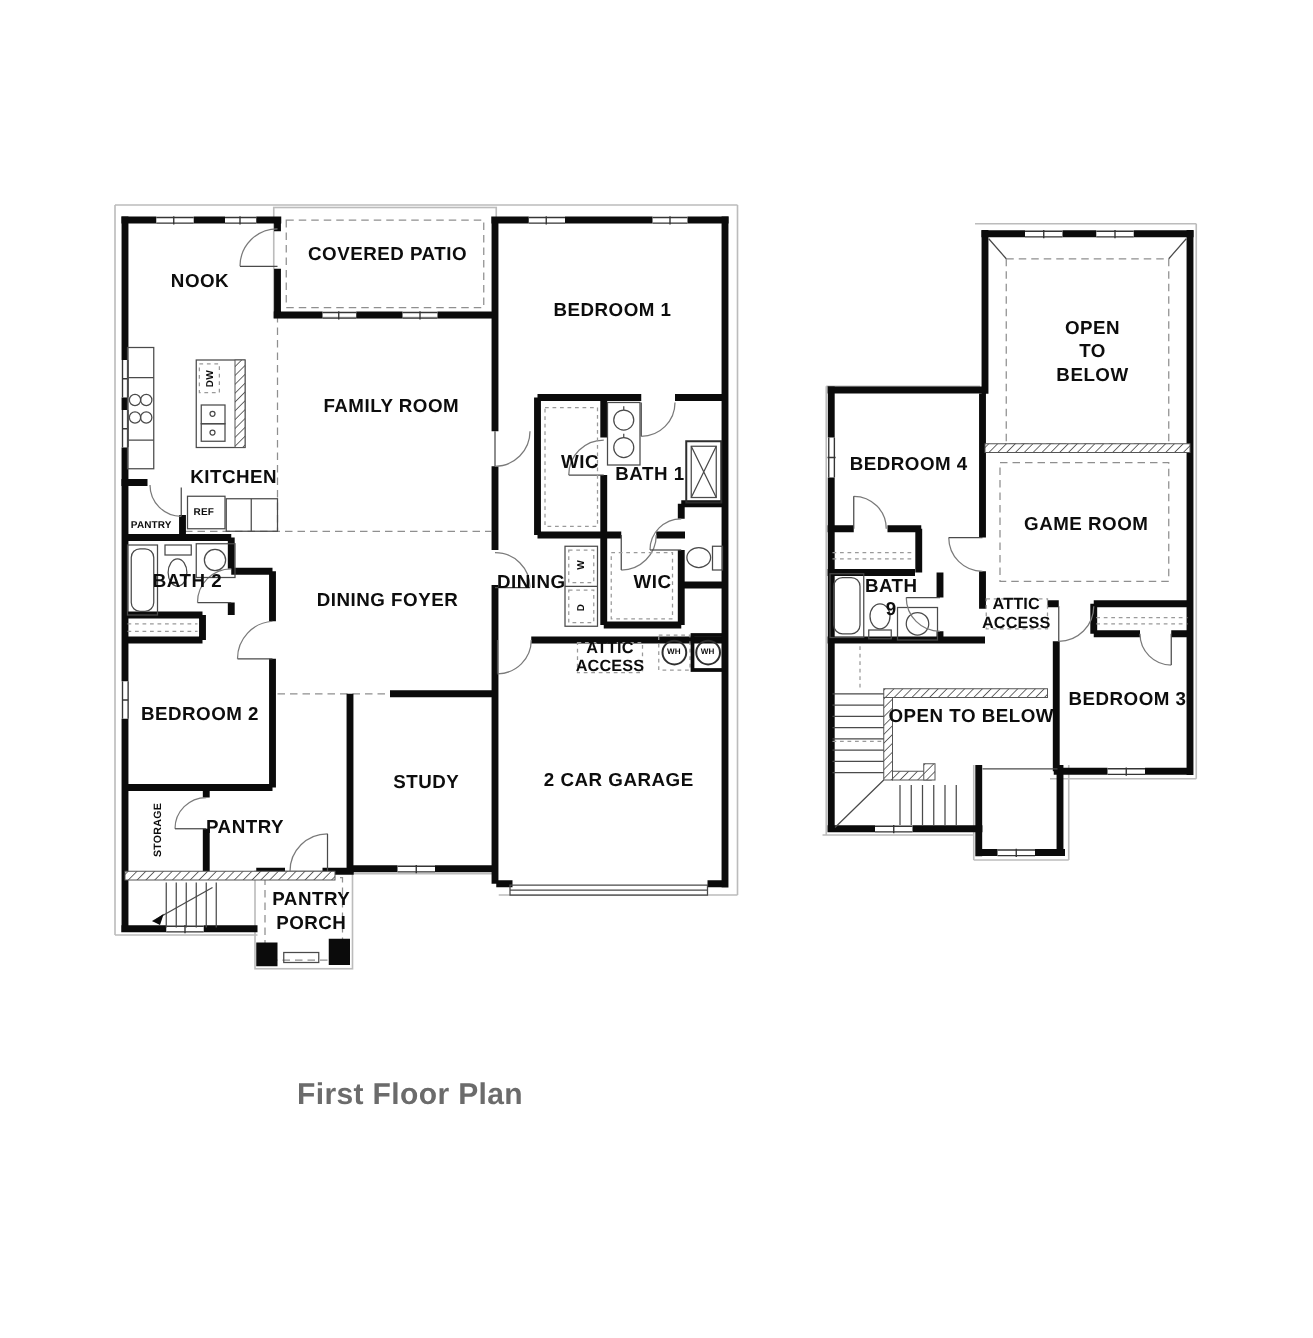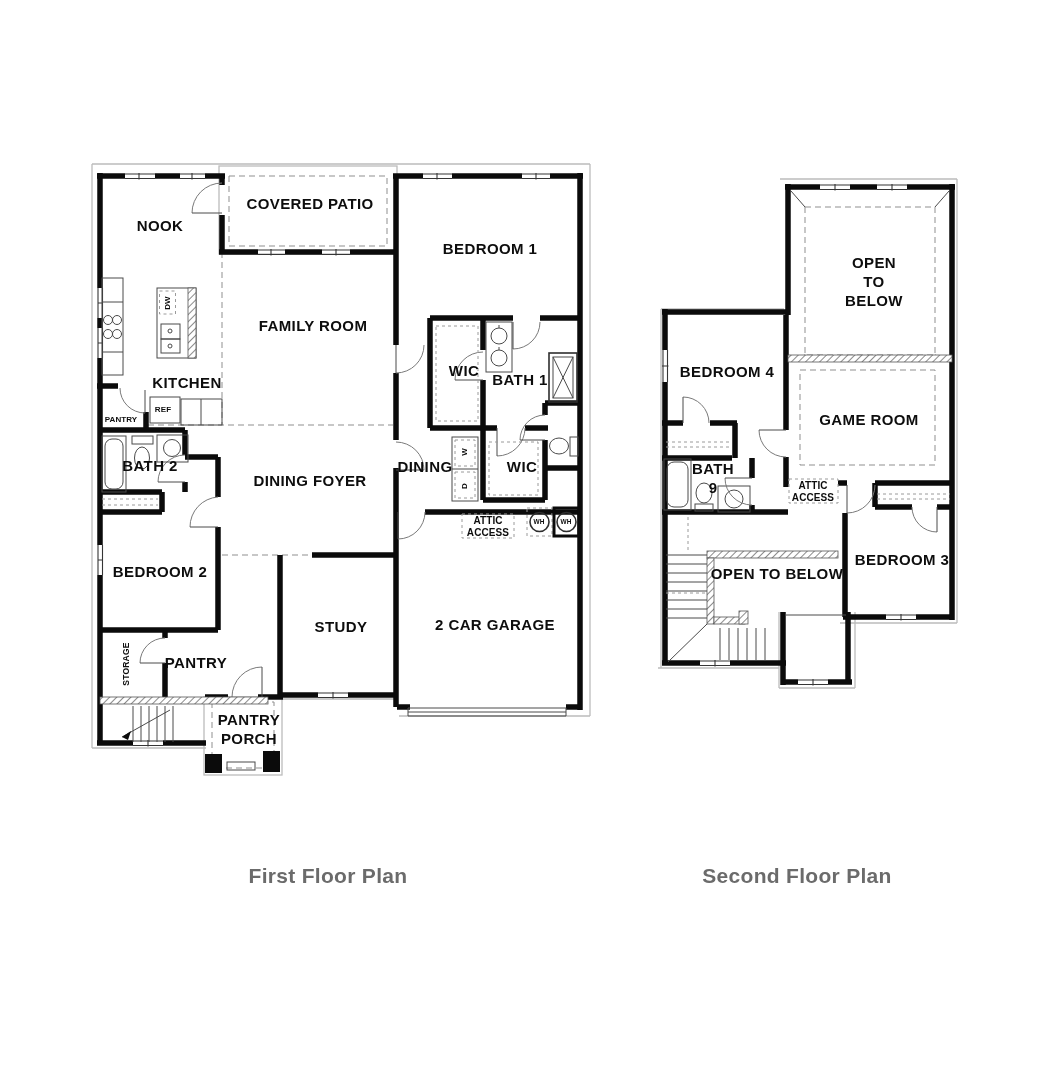--- a/index.html
+++ b/index.html
@@ -6,24 +6,24 @@
   .canvas{position:relative;width:1050px;height:1070px;background:#ffffff;overflow:hidden;
           font-family:"Liberation Sans", sans-serif;}
   .plan-svg{position:absolute;left:0;top:0;}
 
   
   .lbl{position:absolute;transform:translate(-50%,-50%);color:#0d0d0d;font-weight:700;
        font-size:15px;line-height:1.25;letter-spacing:.4px;white-space:pre-line;text-align:center;}
   .sm  {font-size:8.5px;letter-spacing:.2px;}
   .xs  {font-size:8px;letter-spacing:.1px;}
   .xxs {font-size:6.5px;letter-spacing:0;}
-  .attic{font-size:10px;line-height:1.15;letter-spacing:.1px;}
+  .attic{font-size:13px;line-height:1.15;letter-spacing:.1px;}
   .rot {transform:translate(-50%,-50%) rotate(-90deg);}
   .cap {position:absolute;transform:translate(-50%,-50%);color:#6b6b6b;font-weight:700;
-        font-size:21px;letter-spacing:.3px;white-space:nowrap;}
+        font-size:24px;letter-spacing:.3px;white-space:nowrap;}
 
   
   .w  {stroke:#0b0b0b;stroke-width:5.5;fill:none;stroke-linecap:butt;}
   .w3 {stroke:#0b0b0b;stroke-width:3;fill:none;}
   .f  {stroke:#4a4a4a;stroke-width:1;fill:none;}
   .f2 {stroke:#2e2e2e;stroke-width:1.6;fill:none;}
   .o  {stroke:#bcbcbc;stroke-width:1.3;fill:none;}
   .d  {stroke:#8f8f8f;stroke-width:1;stroke-dasharray:6,4;fill:none;}
   .sh {stroke:#9a9a9a;stroke-width:1;stroke-dasharray:3,3;fill:none;}
   .win{stroke:#353535;stroke-width:1.1;fill:none;}
@@ -300,15 +300,14 @@
   <div class="lbl" style="left:727px;top:372px">BEDROOM 4</div>
   <div class="lbl" style="left:869px;top:420px">GAME ROOM</div>
   <div class="lbl" style="left:713px;top:479px">BATH
 9</div>
   <div class="lbl attic" style="left:813px;top:491px">ATTIC
 ACCESS</div>
   <div class="lbl" style="left:777px;top:574px">OPEN TO BELOW</div>
   <div class="lbl" style="left:902px;top:560px">BEDROOM 3</div>
 
   <div class="cap" style="left:328px;top:876px">First Floor Plan</div>
-  <div class="cap" style="left:797px;top:876px">Second Floor Plan</div>
 
 </div>
 
 </body></html>

